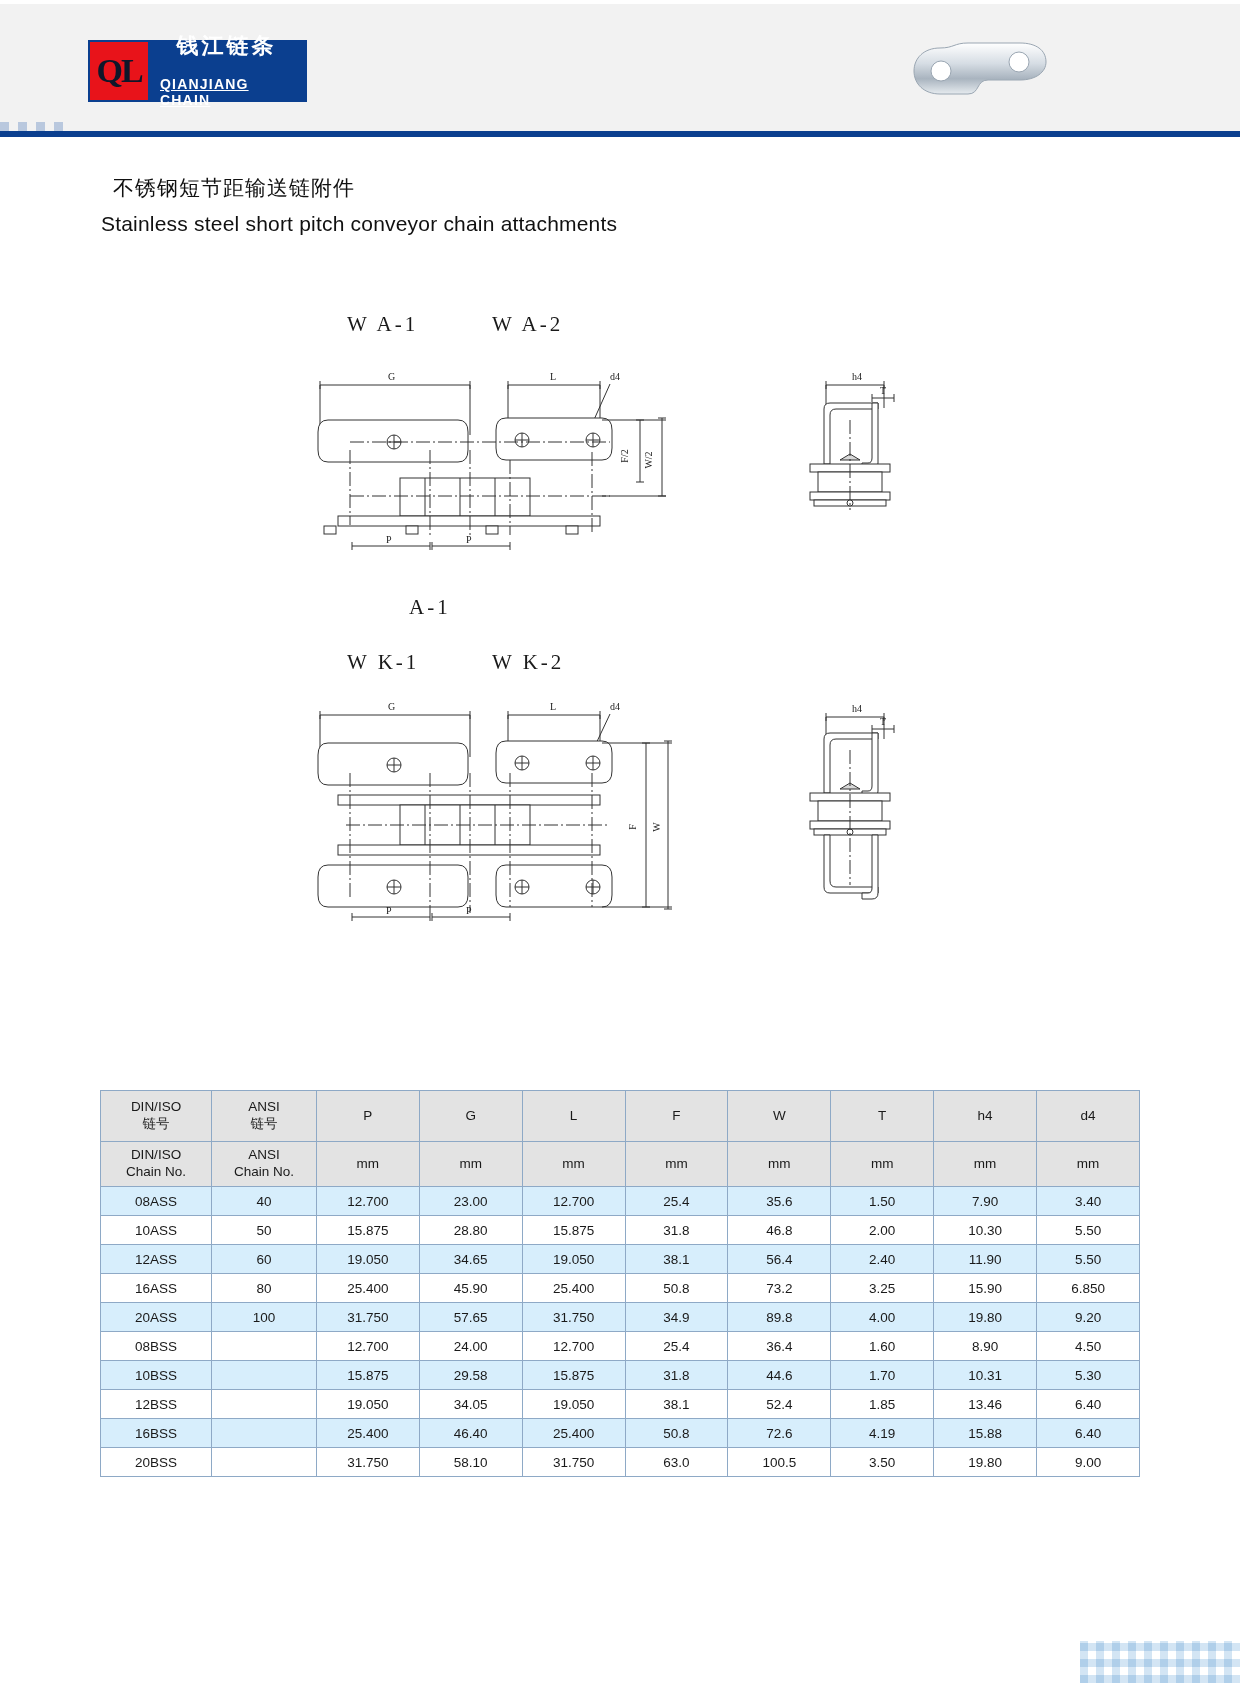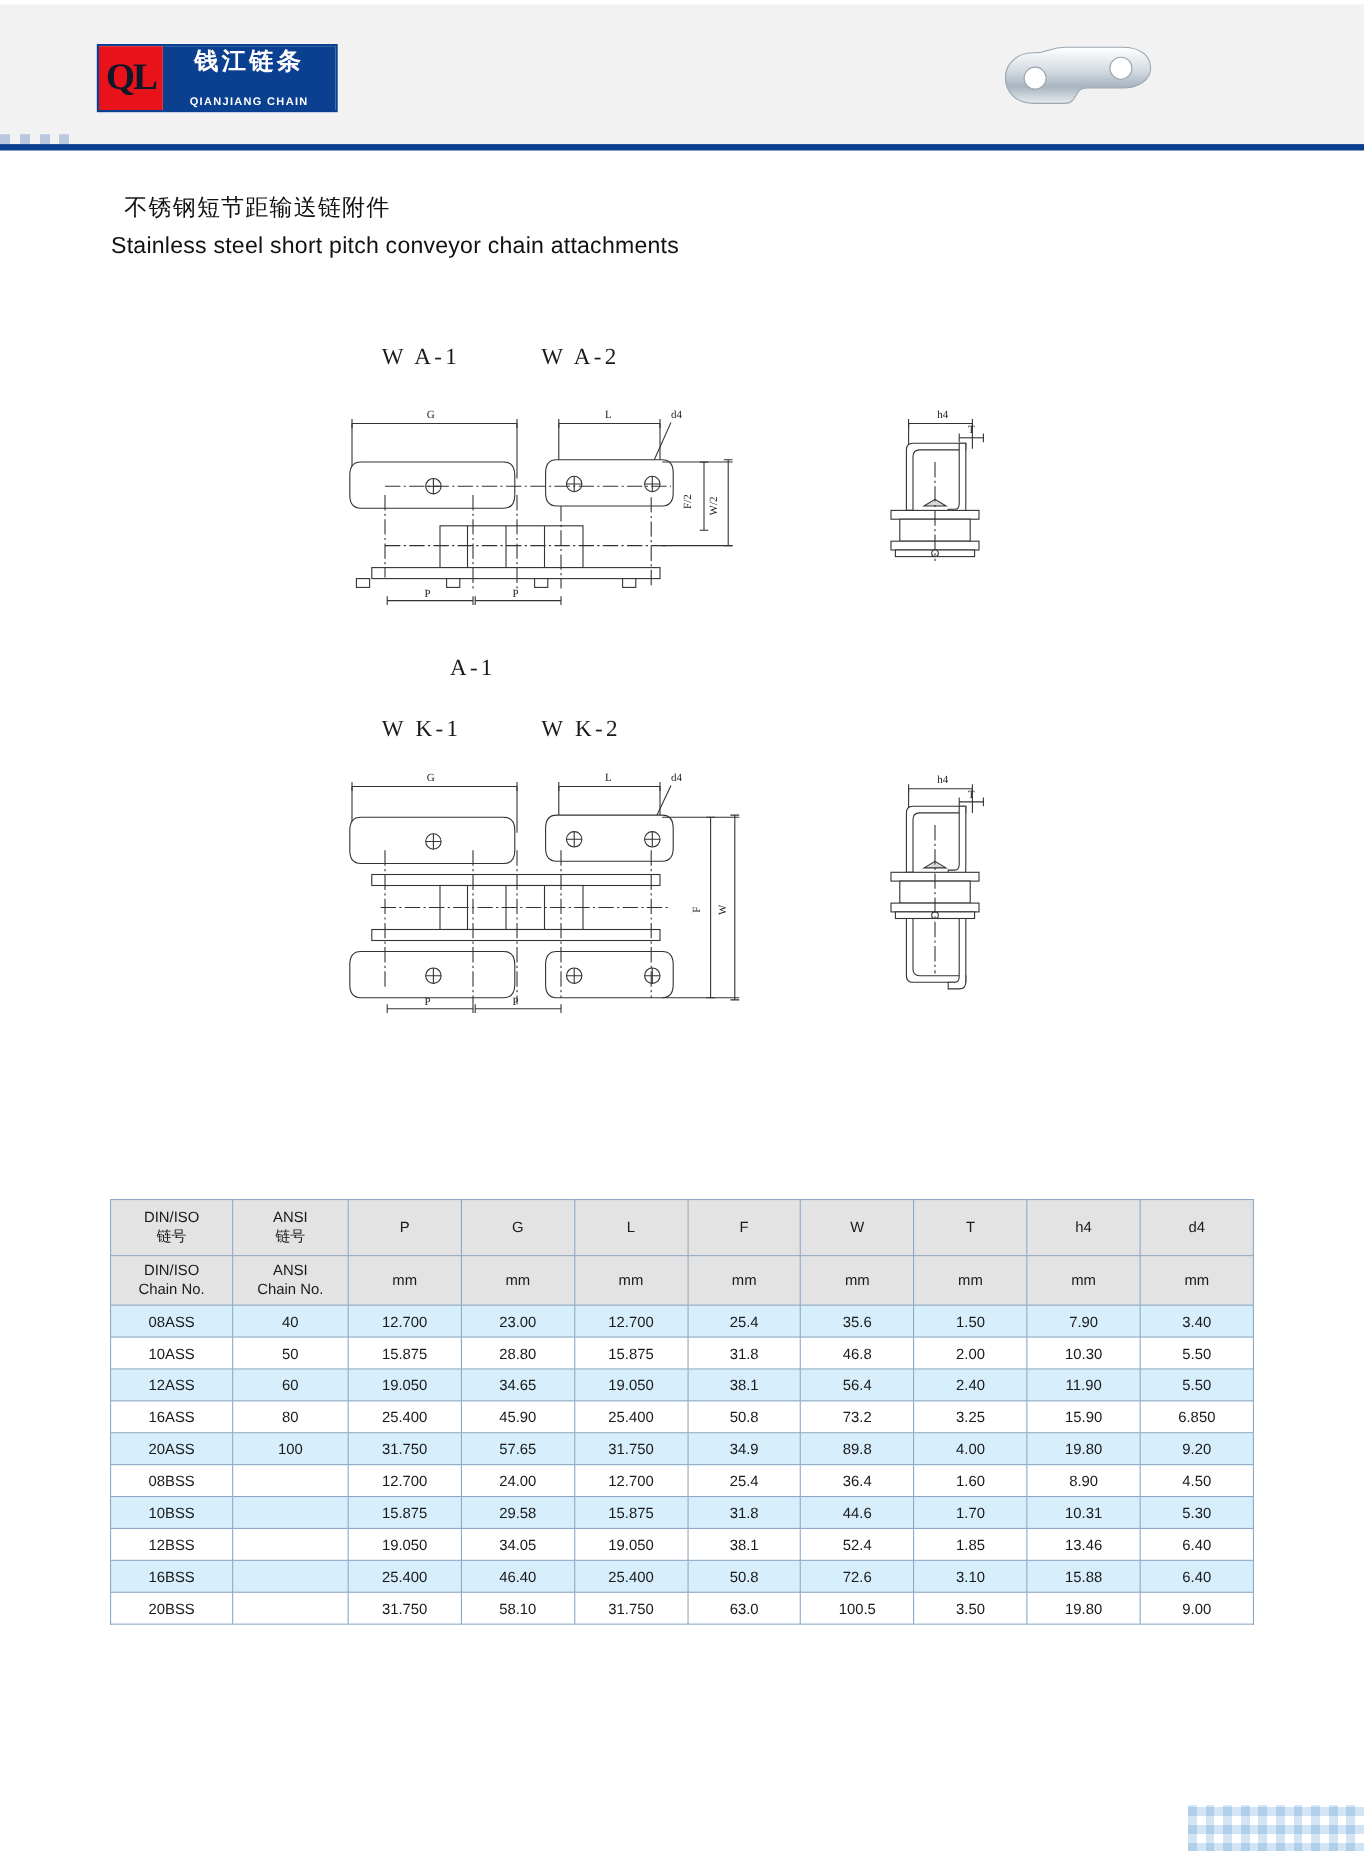--- a/index.html
+++ b/index.html
@@ -65,24 +65,25 @@
     justify-content: center;
     padding: 2px 12px;
   }
   .logo-cn {
     font-size: 22px;
     letter-spacing: 3px;
     font-weight: bold;
     line-height: 1.1;
   }
   .logo-en {
-    font-size: 10px;
+    font-size: 14px;
     letter-spacing: 1.2px;
     margin-top: 18px;
     font-weight: bold;
+    text-decoration: underline;
   }
 
   .header-chain-art {
     position: absolute;
     right: 190px; top: 40px;
     width: 140px; height: 62px;
   }
 
   .header-band {
     position: absolute;
@@ -552,21 +553,21 @@
         <td>6.40</td>
       </tr>
       <tr class="alt">
         <td class="first">16BSS</td>
         <td></td>
         <td>25.400</td>
         <td>46.40</td>
         <td>25.400</td>
         <td>50.8</td>
         <td>72.6</td>
-        <td>3.10</td>
+        <td>4.19</td>
         <td>15.88</td>
         <td>6.40</td>
       </tr>
       <tr class="plain">
         <td class="first">20BSS</td>
         <td></td>
         <td>31.750</td>
         <td>58.10</td>
         <td>31.750</td>
         <td>63.0</td>

